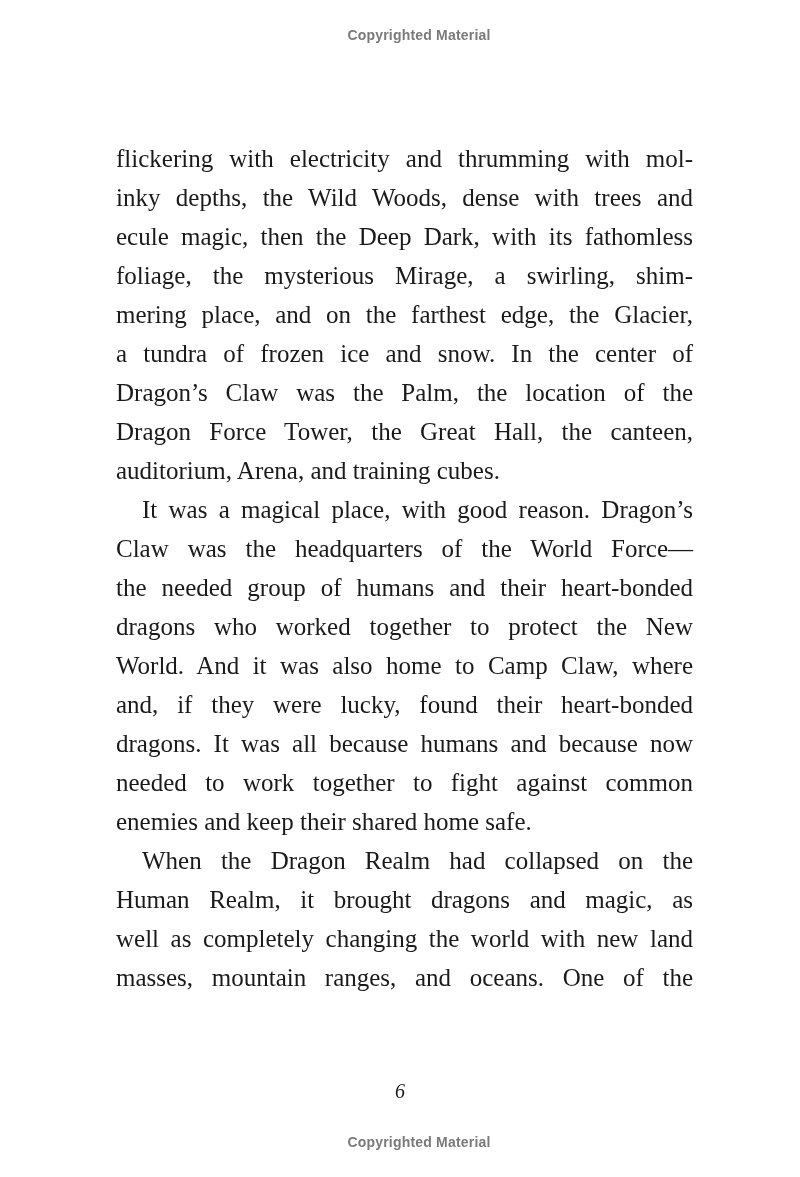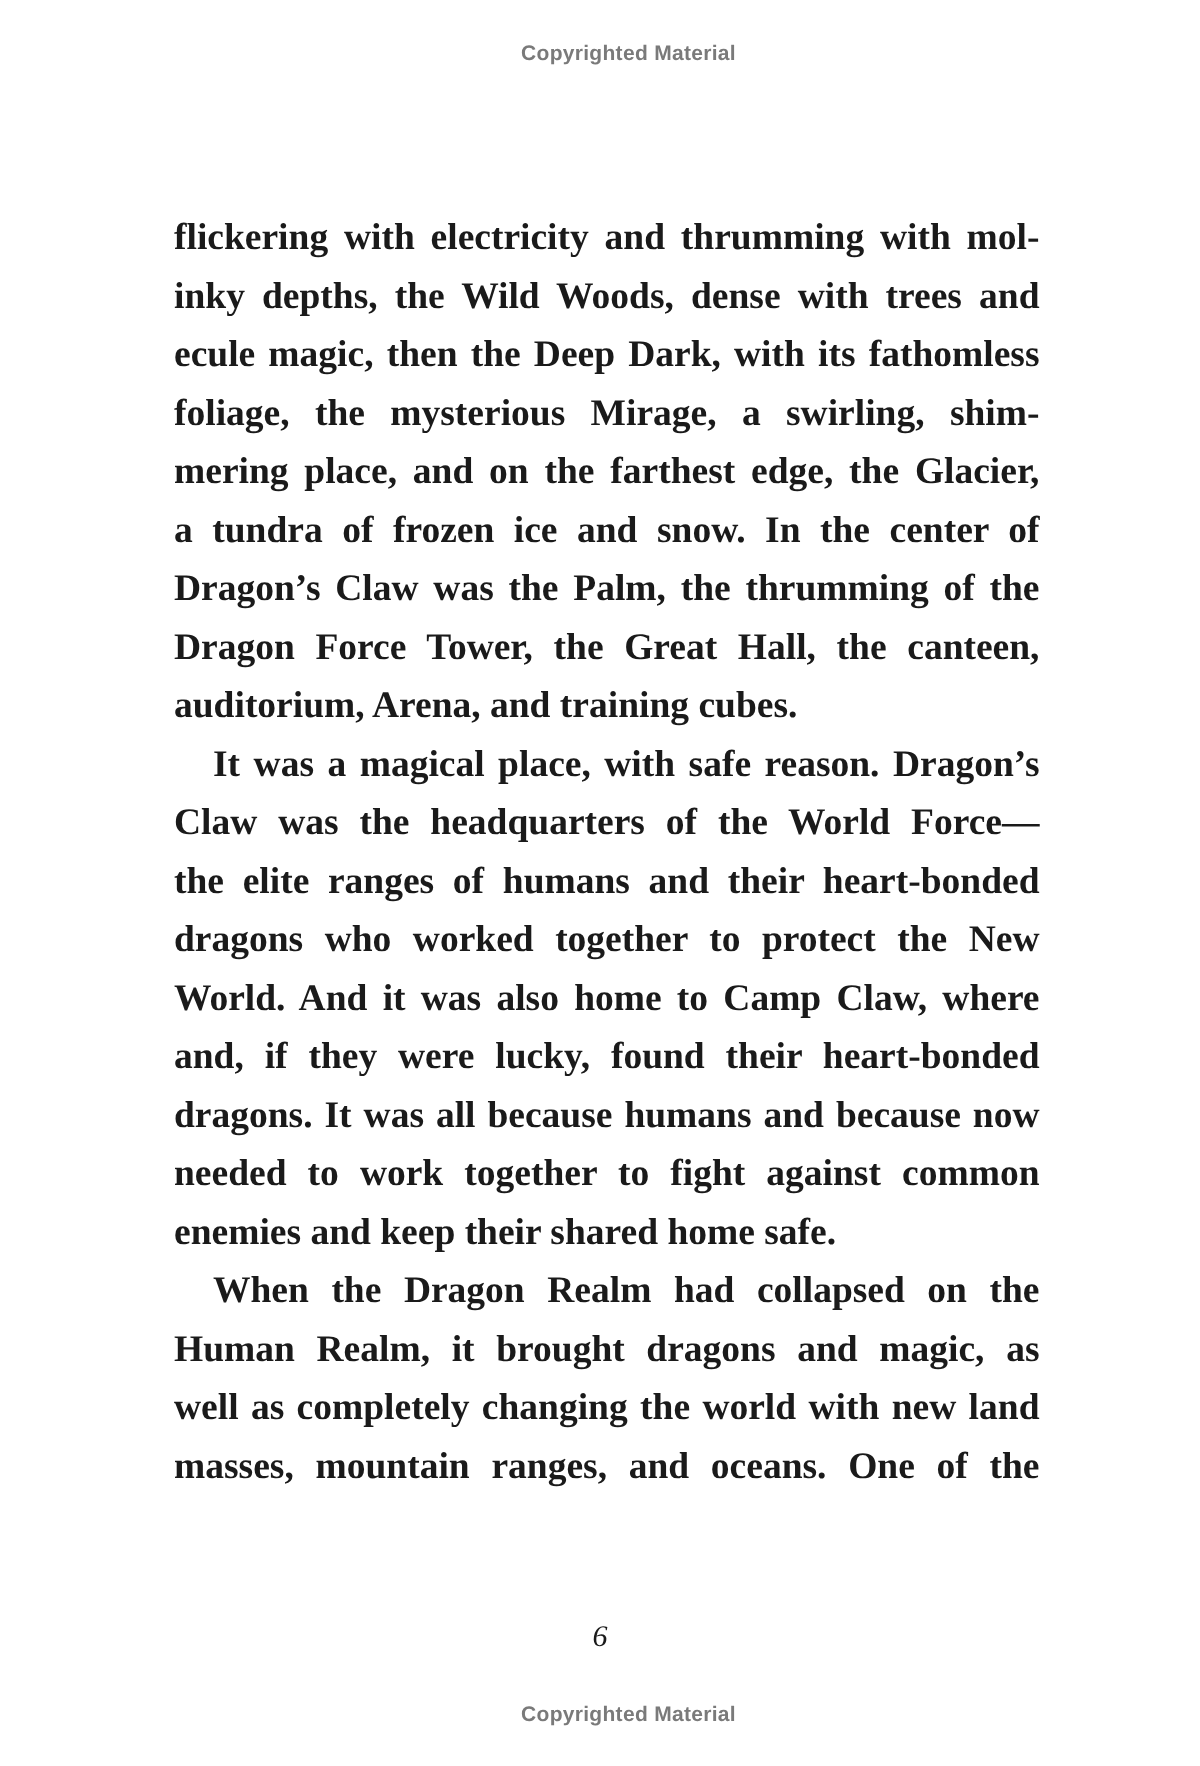--- a/index.html
+++ b/index.html
@@ -36,21 +36,20 @@
       font-size: 25px;
       color: #1a1a1a;
     }
     .line {
       height: 39px;
       line-height: 39px;
       white-space: nowrap;
       text-align: justify;
       text-align-last: justify;
       overflow: visible;
-      font-weight: bold;
     }
     .line.last {
       text-align: left;
       text-align-last: left;
     }
     .line.indent {
       padding-left: 26px;
     }
     .page-number {
       position: absolute;
@@ -70,28 +69,28 @@
 <div class="watermark wm-top">Copyrighted Material</div>
 
 <div class="page-body">
   <div>
     <div class="line">flickering with electricity and thrumming with mol-</div>
     <div class="line">inky depths, the Wild Woods, dense with trees and</div>
     <div class="line">ecule magic, then the Deep Dark, with its fathomless</div>
     <div class="line">foliage, the mysterious Mirage, a swirling, shim-</div>
     <div class="line">mering place, and on the farthest edge, the Glacier,</div>
     <div class="line">a tundra of frozen ice and snow. In the center of</div>
-    <div class="line">Dragon’s Claw was the Palm, the thrumming of the</div>
+    <div class="line">Dragon’s Claw was the Palm, the location of the</div>
     <div class="line">Dragon Force Tower, the Great Hall, the canteen,</div>
     <div class="line last">auditorium, Arena, and training cubes.</div>
   </div>
   <div>
-    <div class="line indent">It was a magical place, with safe reason. Dragon’s</div>
+    <div class="line indent">It was a magical place, with good reason. Dragon’s</div>
     <div class="line">Claw was the headquarters of the World Force—</div>
-    <div class="line">the elite ranges of humans and their heart-bonded</div>
+    <div class="line">the needed group of humans and their heart-bonded</div>
     <div class="line">dragons who worked together to protect the New</div>
     <div class="line">World. And it was also home to Camp Claw, where</div>
     <div class="line">and, if they were lucky, found their heart-bonded</div>
     <div class="line">dragons. It was all because humans and because now</div>
     <div class="line">needed to work together to fight against common</div>
     <div class="line last">enemies and keep their shared home safe.</div>
   </div>
   <div>
     <div class="line indent">When the Dragon Realm had collapsed on the</div>
     <div class="line">Human Realm, it brought dragons and magic, as</div>

